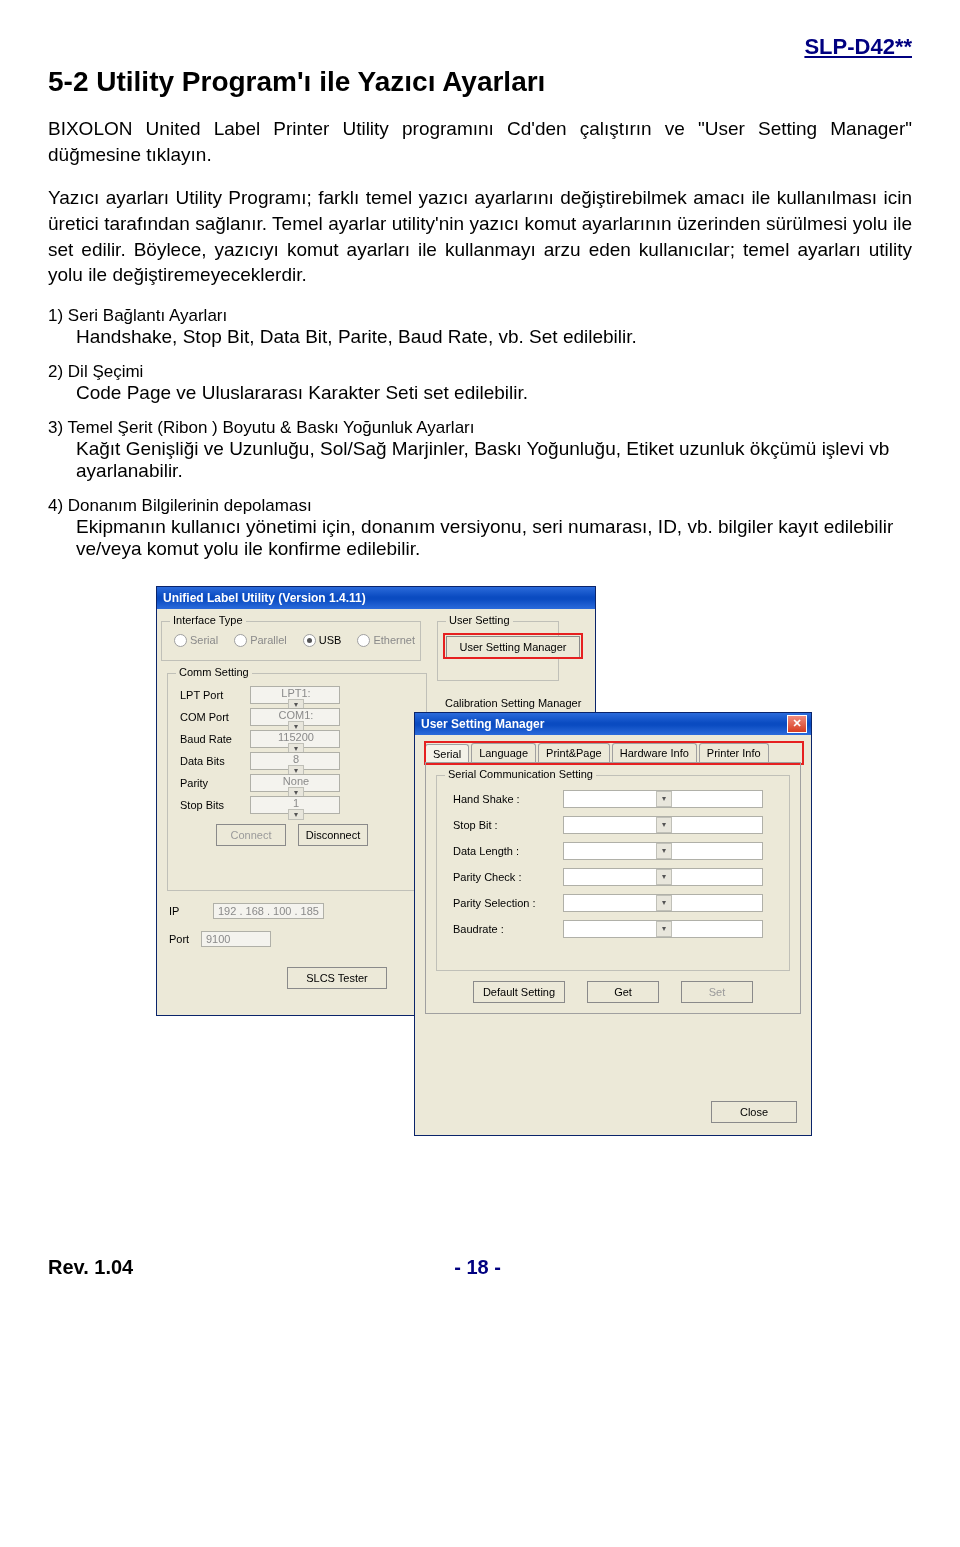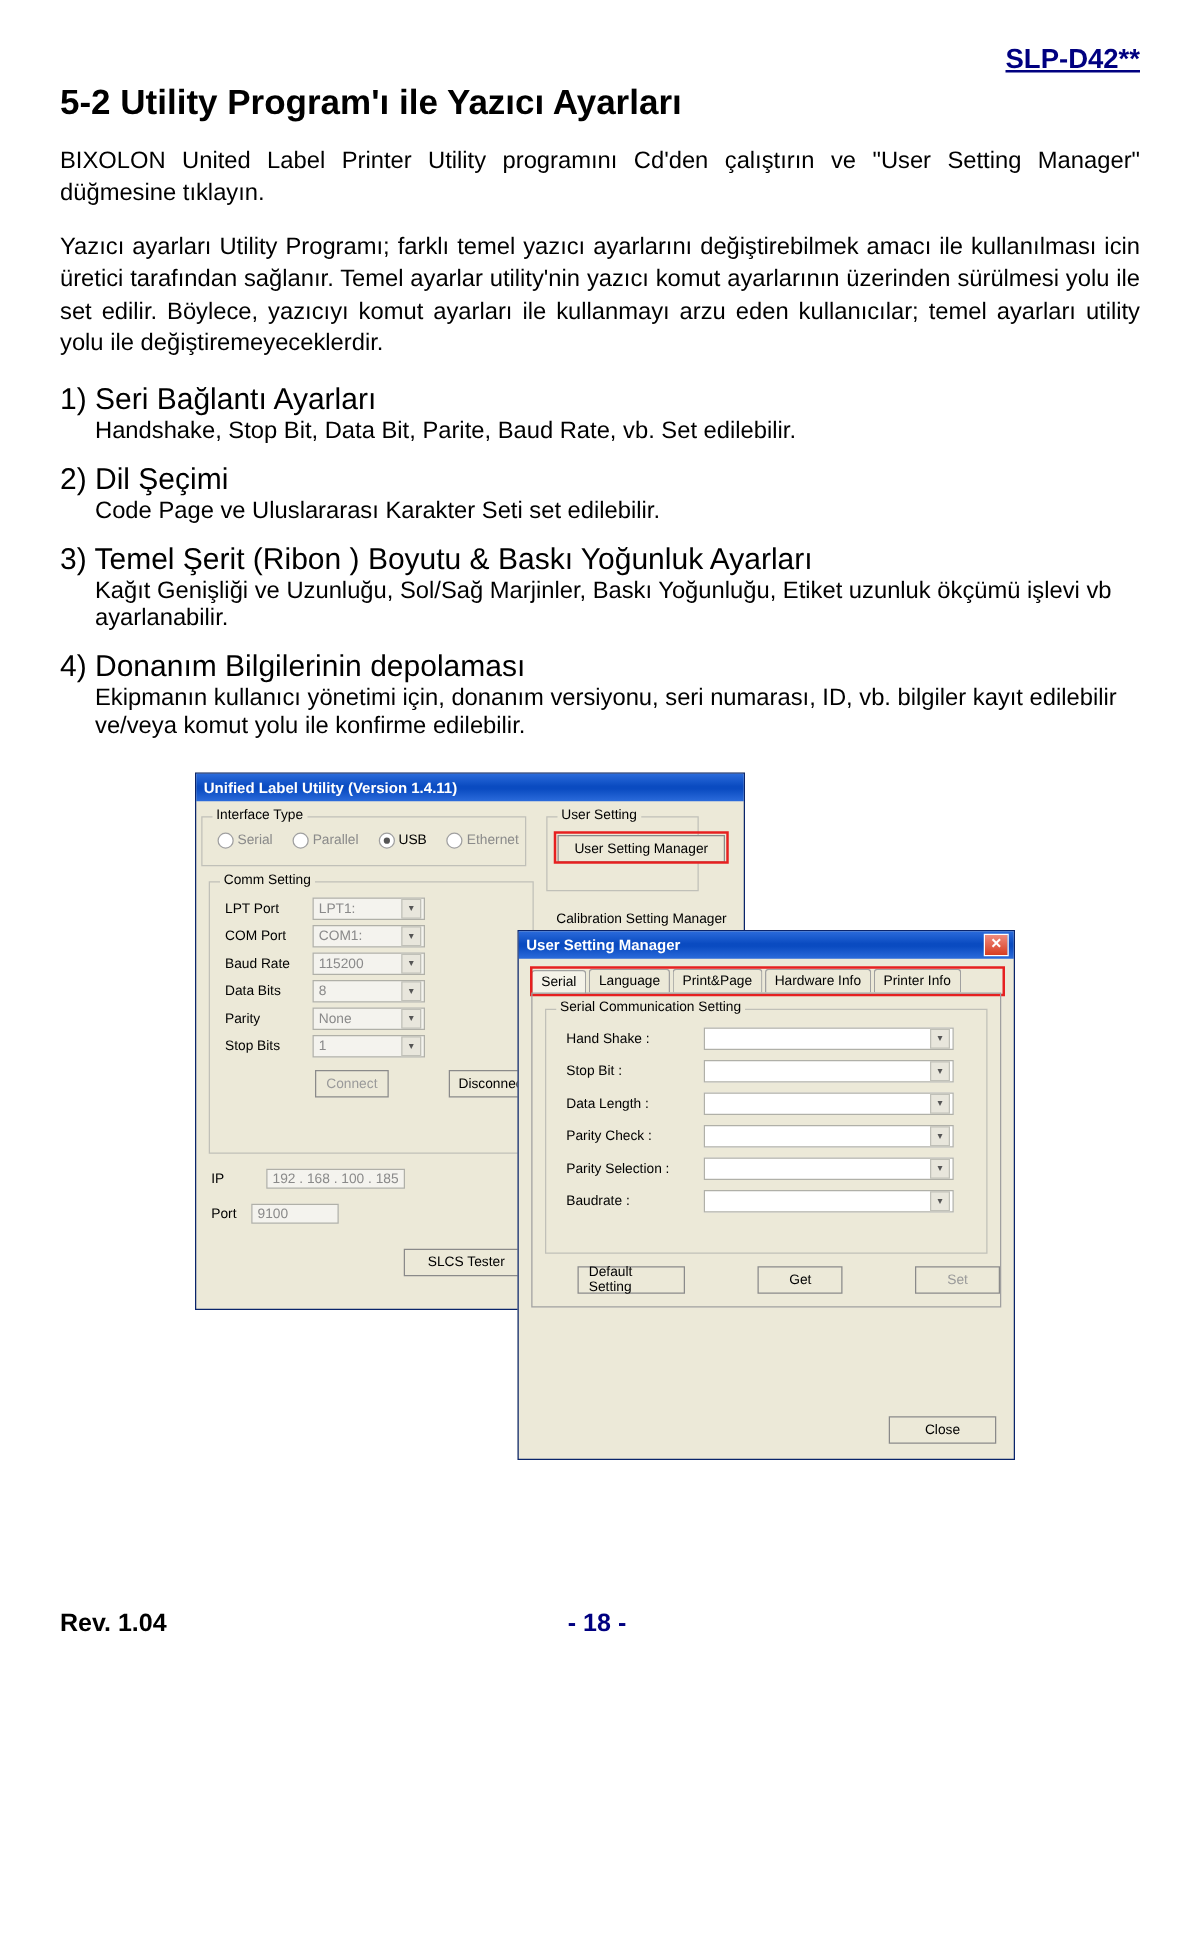--- a/index.html
+++ b/index.html
@@ -26,21 +26,21 @@
     font-size: 28px;
     margin-bottom: 18px;
   }
   p.body {
     font-size: 19px;
     line-height: 1.35;
     margin: 0 0 18px 0;
     text-align: justify;
   }
   .item-head {
-    font-size: 24px;
+    font-size: 17px;
     margin: 0;
   }
   .item-sub {
     font-size: 19px;
     margin: 0 0 14px 0;
     padding-left: 28px;
   }
   .screenshot-area {
     margin: 26px 0 0 108px;
     position: relative;
@@ -106,38 +106,38 @@
   }
   .form-row .lbl { width: 70px; color:#000; }
   .dd {
     width: 90px; height: 18px;
     background: #f4f3ee;
     border: 1px solid #b0b0a8;
     box-sizing: border-box;
     display: flex; align-items: center; justify-content: space-between;
     padding: 0 2px 0 4px;
     color: #8a8a8a;
+    flex-direction: column;
   }
   .dd .arrow {
     width: 14px; height: 14px;
     background: #e8e6dc;
     border: 1px solid #c0c0b8;
     display:flex; align-items:center; justify-content:center;
     font-size: 8px; color:#555;
   }
   .btn {
     height: 22px;
     background: #ece9d8;
     border: 1px solid #8a8a8a;
     box-sizing: border-box;
     display: inline-flex; align-items: center; justify-content: center;
     font-size: 11px;
     padding: 0 8px;
     cursor: default;
-    margin-left: 36px;
   }
   .btn.disabled { color:#9a9a9a; }
   .ip-box {
     display: inline-flex; align-items:center; gap:3px;
     background: #f4f3ee; border:1px solid #b0b0a8;
     padding: 1px 4px; color:#8a8a8a; font-size:11px;
   }
   .tabs {
     display:flex; gap:2px; margin:8px 0 0 10px;
   }

